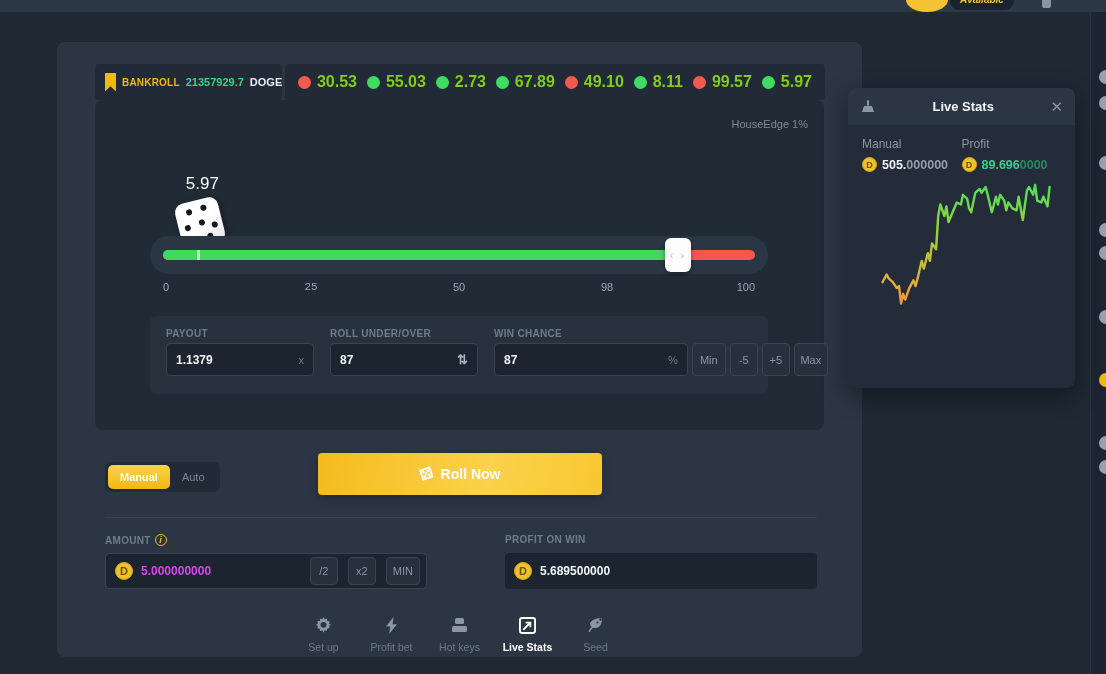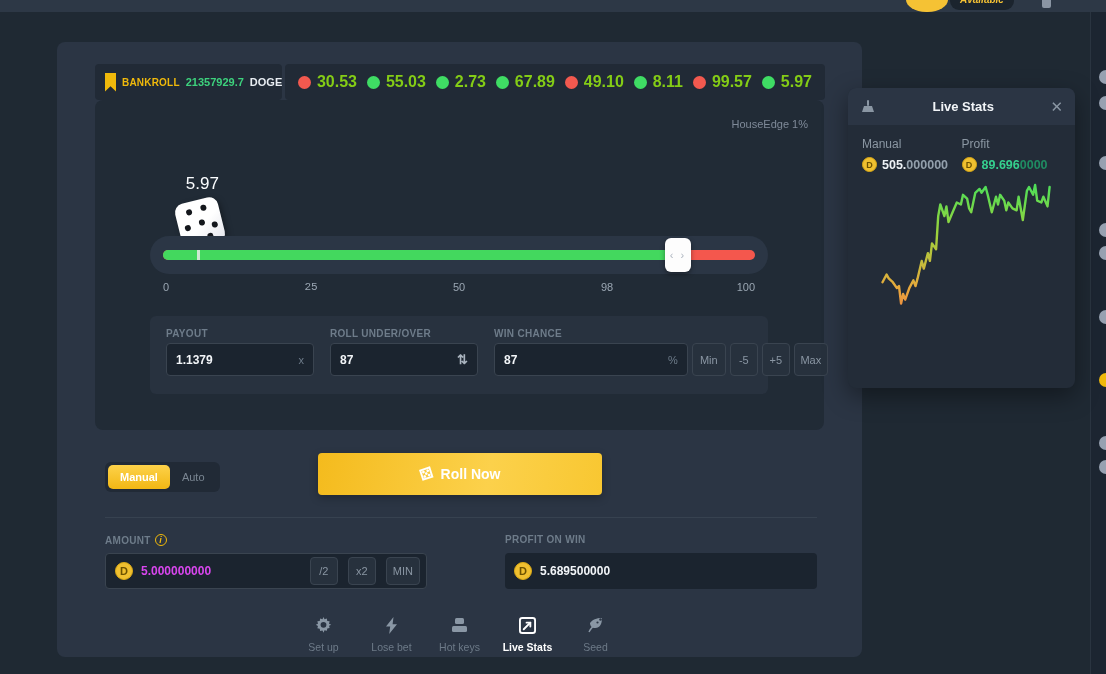--- a/index.html
+++ b/index.html
@@ -277,21 +277,21 @@
           </svg>
         </span>
         <span class="t-lbl">Set up</span>
       </div>
       <div class="tab">
         <span class="t-ic">
           <svg width="12" height="17" viewBox="0 0 12 17">
             <path fill="currentColor" d="M7.5 0L0 9.5h4.2L3.2 17l7.8-9.8H6.6z"></path>
           </svg>
         </span>
-        <span class="t-lbl">Lose bet</span>
+        <span class="t-lbl">Profit bet</span>
       </div>
       <div class="tab">
         <span class="t-ic">
           <svg width="17" height="16" viewBox="0 0 17 16">
             <rect x="4" y="1" width="9" height="6" rx="1.5" fill="currentColor"></rect>
             <rect x="1" y="9" width="15" height="6" rx="1.5" fill="currentColor"></rect>
           </svg>
         </span>
         <span class="t-lbl">Hot keys</span>
       </div>

